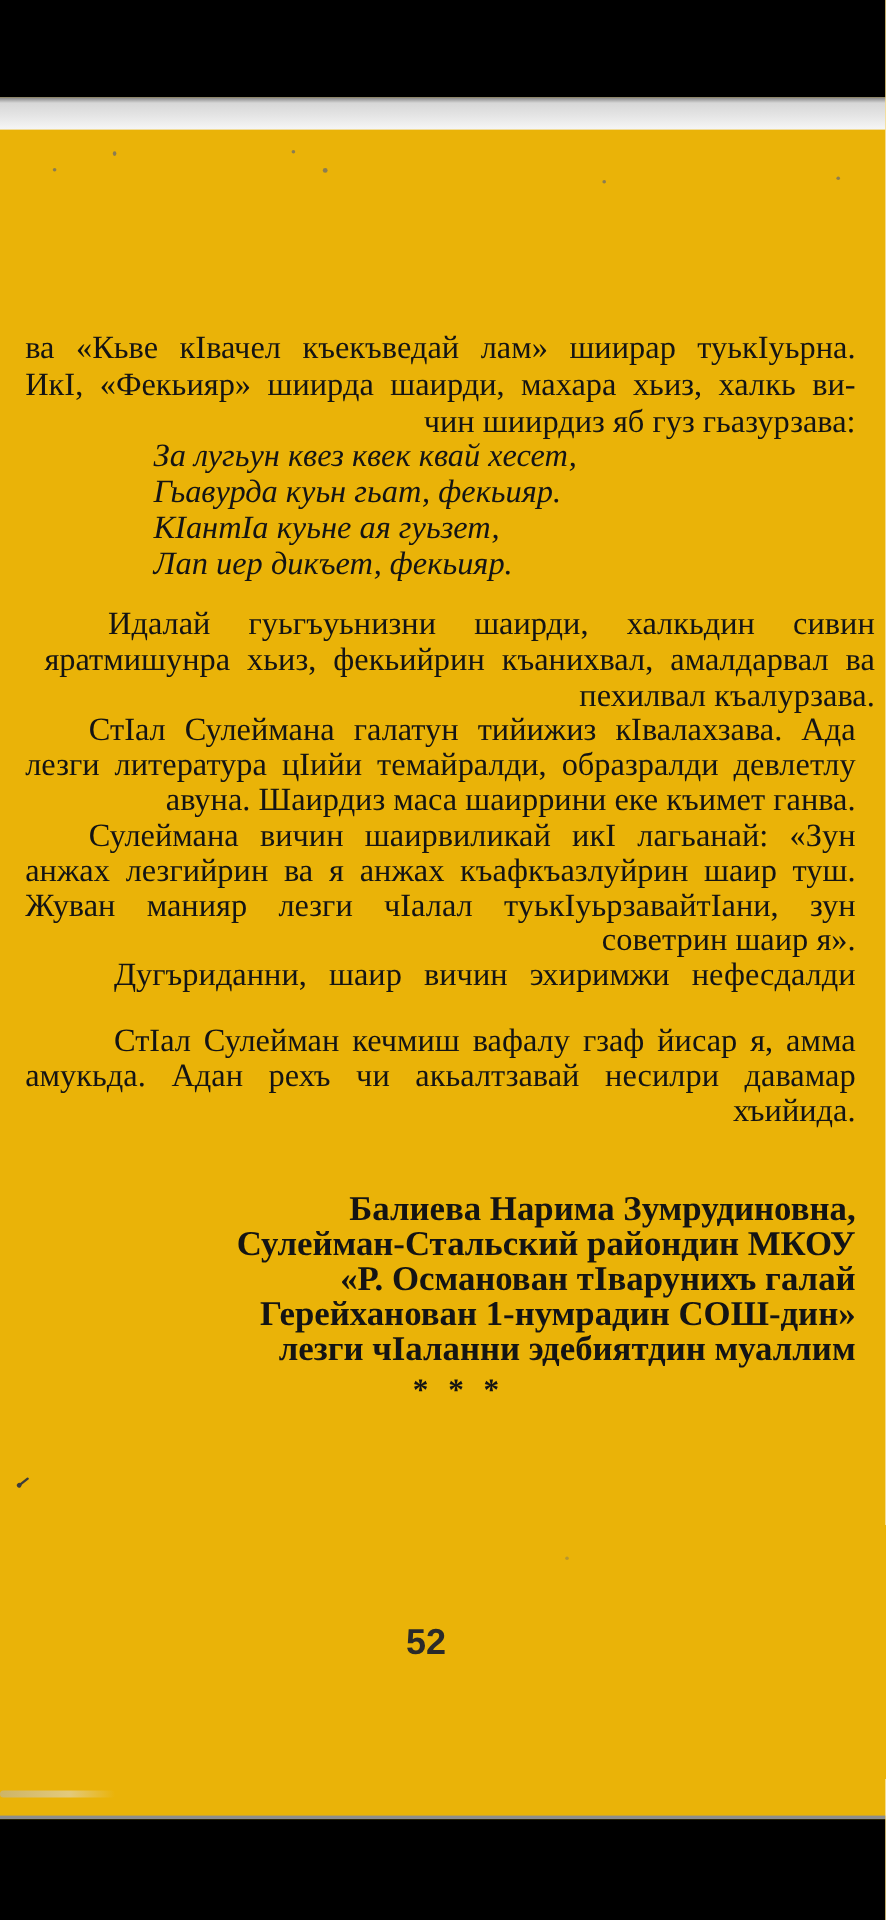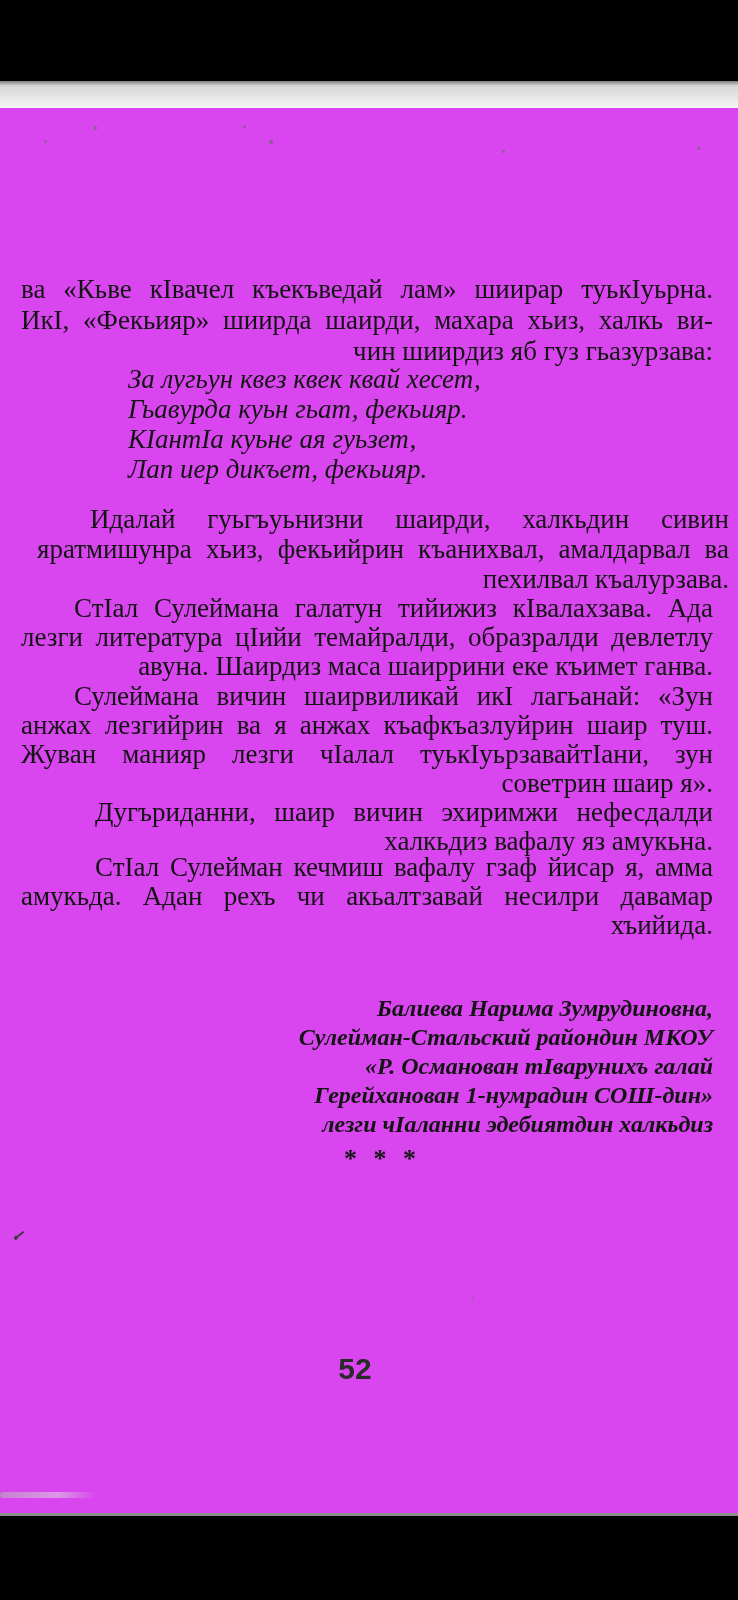--- a/index.html
+++ b/index.html
@@ -1,20 +1,20 @@
 <!DOCTYPE html>
 <html><head>
 <meta charset="utf-8">
 <style>
   html, body { margin: 0; padding: 0; background: #ffffff; }
   .scan {
     position: relative;
     width: 738px;
     height: 1600px;
-    background: #d946ef;
+    background: #eab308;
     overflow: hidden;
     font-family: "Liberation Serif", serif;
     color: #141414;
   }
   .letterbox { position: absolute; left: 0; width: 738px; background: #000; }
   .letterbox.top { top: 0; height: 81px; }
   .letterbox.bottom { top: 1516px; height: 84px; }
   .edge-band {
     position: absolute; left: 0; top: 81px; width: 738px; height: 27px;
     background: linear-gradient(180deg, #7f7f7f 0%, #d7d7d7 18%, #e4e4e4 55%, #f6f6f6 100%);
@@ -29,22 +29,22 @@
   .ln.ind1 { padding-left: 53px; }
   .ln.ind2 { padding-left: 74px; }
   #p1 { top: 274px; line-height: 31px; }
   #poem { top: 364px; left: 128px; width: 480px; line-height: 30px;
           font-style: italic; font-size: 27px; }
   #p2 { top: 504px; line-height: 30px; margin-left: 16px; }
   #p3 { top: 594px; line-height: 29px; }
   #p4 { top: 682px; line-height: 29px; }
   #p5 { top: 798px; line-height: 29px; }
   #p6 { top: 853px; line-height: 29px; }
-  #sig { top: 994px; line-height: 29px; font-size: 24px;
-         font-style: italic; font-weight: bold; text-align: right; }
+  #sig { top: 994px; line-height: 29px; font-size: 29px;
+         font-weight: bold; text-align: right; }
   #sep { top: 1144px; left: 21px; width: 718px; text-align: center;
          font-size: 26px; font-weight: bold; word-spacing: 10px; }
   #pagenum { top: 1352px; left: 0; width: 710px; text-align: center;
              font-family: "Liberation Sans", sans-serif;
              font-weight: bold; font-size: 30px; color: #2a2a2a; }
   .speck { position: absolute; background: #6b6b6b; border-radius: 50%; opacity: .75; }
   .pen-mark { position: absolute; left: 14px; top: 1234px; width: 11px; height: 2px;
               background: #3c3c3c; transform: rotate(-38deg); border-radius: 1px; }
   .pen-mark:after { content: ""; position: absolute; left: -1px; top: -1px;
               width: 4px; height: 4px; background: #3c3c3c; border-radius: 50%; }
@@ -95,35 +95,34 @@
 
   <div class="block" id="p4">
     <div class="ln ind1">Сулеймана вичин шаирвиликай икI лагьанай: «Зун</div>
     <div class="ln">анжах лезгийрин ва я анжах къафкъазлуйрин шаир туш.</div>
     <div class="ln">Жуван манияр лезги чIалал туькIуьрзавайтIани, зун</div>
     <div class="ln last">советрин шаир я».</div>
   </div>
 
   <div class="block" id="p5">
     <div class="ln ind2">Дугъриданни, шаир вичин эхиримжи нефесдалди</div>
-    <div class="ln last">халкьдиз вафалу яз амукьна.</div>
   </div>
 
   <div class="block" id="p6">
     <div class="ln ind2">СтIал Сулейман кечмиш вафалу гзаф йисар я, амма</div>
     <div class="ln">амукьда. Адан рехъ чи акьалтзавай несилри давамар</div>
     <div class="ln last">хъийида.</div>
   </div>
 
   <div class="block" id="sig">
     <div>Балиева Нарима Зумрудиновна,</div>
     <div>Сулейман-Стальский райондин МКОУ</div>
     <div>«Р. Османован тIварунихъ галай</div>
     <div>Герейханован 1-нумрадин СОШ-дин»</div>
-    <div>лезги чIаланни эдебиятдин халкьдиз</div>
+    <div>лезги чIаланни эдебиятдин муаллим</div>
   </div>
 
   <div class="block" id="sep">* * *</div>
 
   <div class="pen-mark"></div>
 
   <div class="smudge"></div>
 
   <div class="block" id="pagenum">52</div>
 

